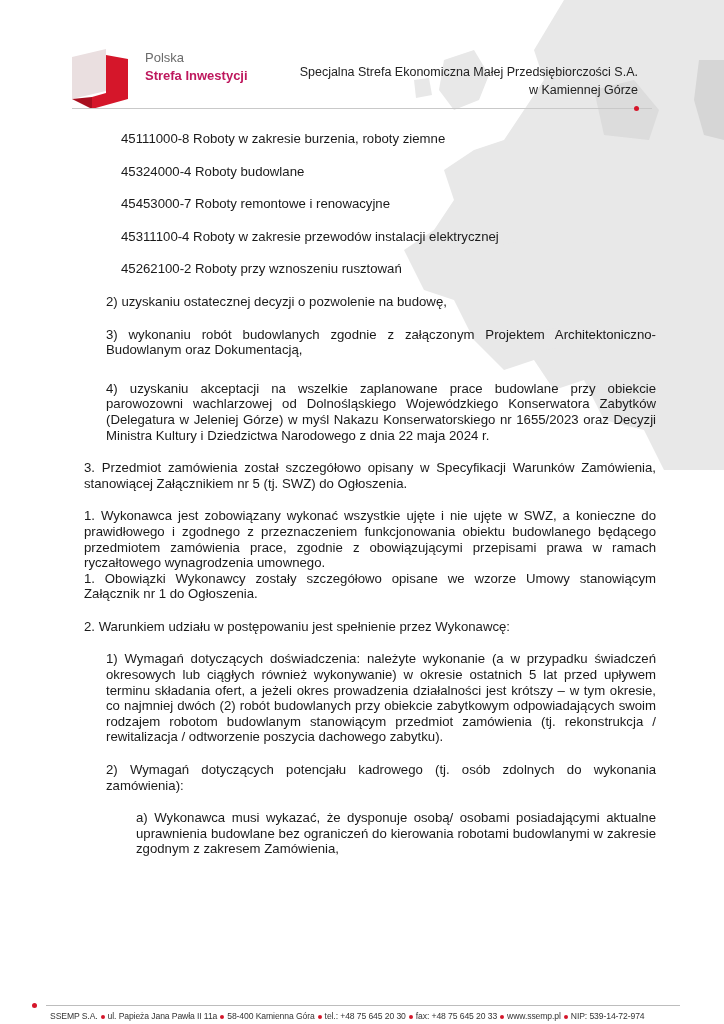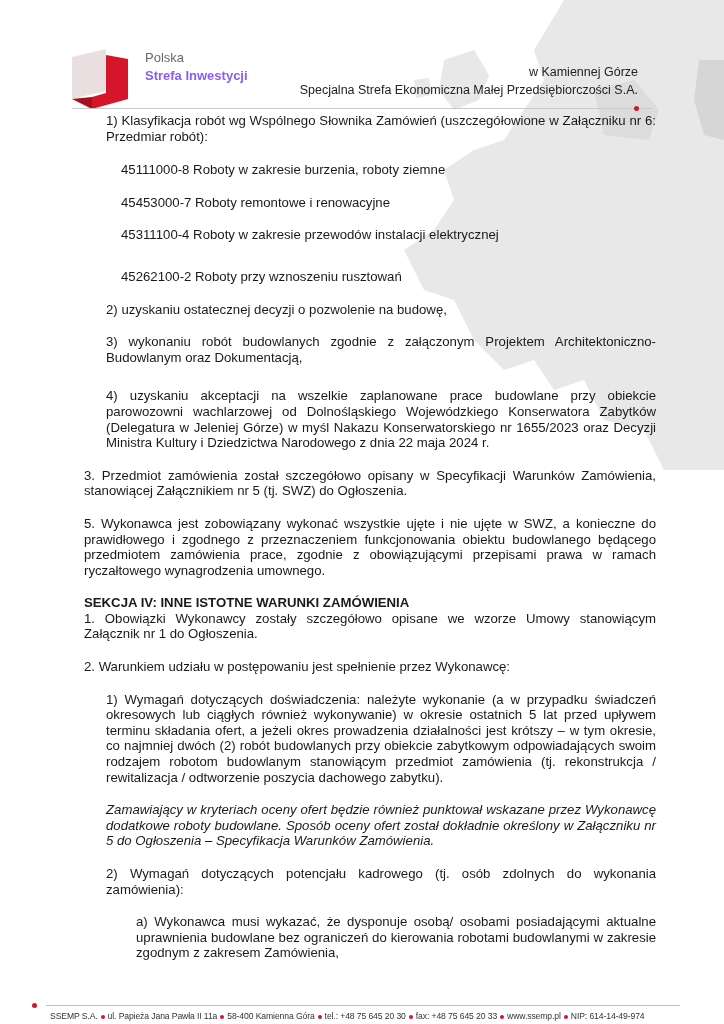--- a/index.html
+++ b/index.html
@@ -5,21 +5,21 @@
   html, body { margin: 0; padding: 0; }
   body {
     width: 724px; height: 1024px; position: relative; overflow: hidden;
     background: #ffffff; color: #1a1a1a;
     font-family: "Liberation Sans", sans-serif;
   }
   .map-bg { position: absolute; top: 0; right: 0; width: 420px; height: 470px; z-index: 0; }
   .logo { position: absolute; left: 70px; top: 47px; width: 62px; height: 62px; z-index: 1; }
   .logo-text { position: absolute; left: 145px; top: 49px; z-index: 1; line-height: 18px; }
   .logo-line1 { font-size: 13px; color: #6b6b6b; }
-  .logo-line2 { font-size: 13px; font-weight: bold; color: #8b5cf6; }
+  .logo-line2 { font-size: 13px; font-weight: bold; color: #be185d; }
   .org { position: absolute; right: 86px; top: 63px; text-align: right; font-size: 12.5px; color: #222; z-index: 1; line-height: 18px; }
   .header-rule { position: absolute; left: 72px; top: 108px; width: 580px; border-top: 1px solid #c9c9c9; z-index: 1; }
   .red-dot-top { position: absolute; left: 634px; top: 106px; width: 5px; height: 5px; border-radius: 50%; background: #d5162a; z-index: 2; }
 
   .content { position: absolute; left: 84px; top: 113px; width: 572px; z-index: 1; font-size: 13.2px; line-height: 15.6px; }
   .content p { margin: 0; text-align: justify; }
   .l1 { padding-left: 22px; }
   .l3 { padding-left: 52px; }
   .cpv { padding-left: 37px; }
   .it { font-style: italic; }
@@ -51,50 +51,48 @@
   <path d="M36 8 L58 12 L58 52 L22 62 L22 50 L36 46 Z" fill="#d5162a"></path>
   <path d="M2 52 L22 50 L22 62 Z" fill="#a80f1f"></path>
 </svg>
 
 <div class="logo-text">
   <div class="logo-line1">Polska</div>
   <div class="logo-line2">Strefa Inwestycji</div>
 </div>
 
 <div class="org">
+  <div>Specjalna Strefa Ekonomiczna Małej Przedsiębiorczości S.A.</div>
   <div>w Kamiennej Górze</div>
-  <div>Specjalna Strefa Ekonomiczna Małej Przedsiębiorczości S.A.</div>
 </div>
 
 <div class="header-rule"></div>
 <div class="red-dot-top"></div>
 
 <div class="content">
-  <p class="l1" style="margin-top:0">1) Klasyfikacja robót wg Wspólnego Słownika Zamówień (uszczegółowione w Załączniku nr 6: Przedmiar robót):</p>
 
   <p class="cpv" style="margin-top:18px">45111000-8 Roboty w zakresie burzenia, roboty ziemne</p>
+  <p class="cpv" style="margin-top:17px">45324000-4 Roboty budowlane</p>
   <p class="cpv" style="margin-top:17px">45453000-7 Roboty remontowe i renowacyjne</p>
   <p class="cpv" style="margin-top:17px">45311100-4 Roboty w zakresie przewodów instalacji elektrycznej</p>
-  <p class="cpv" style="margin-top:26px">45262100-2 Roboty przy wznoszeniu rusztowań</p>
+  <p class="cpv" style="margin-top:17px">45262100-2 Roboty przy wznoszeniu rusztowań</p>
 
   <p class="l1" style="margin-top:17px">2) uzyskaniu ostatecznej decyzji o pozwolenie na budowę,</p>
   <p class="l1" style="margin-top:17px">3) wykonaniu robót budowlanych zgodnie z załączonym Projektem Architektoniczno-Budowlanym oraz Dokumentacją,</p>
   <p class="l1" style="margin-top:23px">4) uzyskaniu akceptacji na wszelkie zaplanowane prace budowlane przy obiekcie parowozowni wachlarzowej od Dolnośląskiego Wojewódzkiego Konserwatora Zabytków (Delegatura w Jeleniej Górze) w myśl Nakazu Konserwatorskiego nr 1655/2023 oraz Decyzji Ministra Kultury i Dziedzictwa Narodowego z dnia 22 maja 2024 r.</p>
 
   <p style="margin-top:17px">3. Przedmiot zamówienia został szczegółowo opisany w Specyfikacji Warunków Zamówienia, stanowiącej Załącznikiem nr 5 (tj. SWZ) do Ogłoszenia.</p>
-  <p style="margin-top:17px">5. Wykonawca jest zobowiązany wykonać wszystkie ujęte i nie ujęte w SWZ, a konieczne do prawidłowego i zgodnego z przeznaczeniem funkcjonowania obiektu budowlanego będącego przedmiotem zamówienia prace, zgodnie z obowiązującymi przepisami prawa w ramach ryczałtowego wynagrodzenia umownego.</p>
+  <p style="margin-top:17px">1. Wykonawca jest zobowiązany wykonać wszystkie ujęte i nie ujęte w SWZ, a konieczne do prawidłowego i zgodnego z przeznaczeniem funkcjonowania obiektu budowlanego będącego przedmiotem zamówienia prace, zgodnie z obowiązującymi przepisami prawa w ramach ryczałtowego wynagrodzenia umownego.</p>
 
-  <p class="sec" style="margin-top:17px">SEKCJA IV: INNE ISTOTNE WARUNKI ZAMÓWIENIA</p>
 
   <p style="">1. Obowiązki Wykonawcy zostały szczegółowo opisane we wzorze Umowy stanowiącym Załącznik nr 1 do Ogłoszenia.</p>
   <p style="margin-top:17px">2. Warunkiem udziału w postępowaniu jest spełnienie przez Wykonawcę:</p>
 
   <p class="l1" style="margin-top:17px">1) Wymagań dotyczących doświadczenia: należyte wykonanie (a w przypadku świadczeń okresowych lub ciągłych również wykonywanie) w okresie ostatnich 5 lat przed upływem terminu składania ofert, a jeżeli okres prowadzenia działalności jest krótszy – w tym okresie, co najmniej dwóch (2) robót budowlanych przy obiekcie zabytkowym odpowiadających swoim rodzajem robotom budowlanym stanowiącym przedmiot zamówienia (tj. rekonstrukcja / rewitalizacja / odtworzenie poszycia dachowego zabytku).</p>
-  <p class="l1 it" style="margin-top:17px">Zamawiający w kryteriach oceny ofert będzie również punktował wskazane przez Wykonawcę dodatkowe roboty budowlane. Sposób oceny ofert został dokładnie określony w Załączniku nr 5 do Ogłoszenia – Specyfikacja Warunków Zamówienia.</p>
   <p class="l1" style="margin-top:17px">2) Wymagań dotyczących potencjału kadrowego (tj. osób zdolnych do wykonania zamówienia):</p>
   <p class="l3" style="margin-top:17px">a) Wykonawca musi wykazać, że dysponuje osobą/ osobami posiadającymi aktualne uprawnienia budowlane bez ograniczeń do kierowania robotami budowlanymi w zakresie zgodnym z zakresem Zamówienia,</p>
 </div>
 
 <div class="footer-dot"></div>
 <div class="footer-rule"></div>
 <div class="footer">
-  <span>SSEMP S.A.</span><span class="fdot"></span><span>ul. Papieża Jana Pawła II 11a</span><span class="fdot"></span><span>58-400 Kamienna Góra</span><span class="fdot"></span><span>tel.: +48 75 645 20 30</span><span class="fdot"></span><span>fax: +48 75 645 20 33</span><span class="fdot"></span><span>www.ssemp.pl</span><span class="fdot"></span><span>NIP: 614-14-49-974</span>
+  <span>SSEMP S.A.</span><span class="fdot"></span><span>ul. Papieża Jana Pawła II 11a</span><span class="fdot"></span><span>58-400 Kamienna Góra</span><span class="fdot"></span><span>tel.: +48 75 645 20 30</span><span class="fdot"></span><span>fax: +48 75 645 20 33</span><span class="fdot"></span><span>www.ssemp.pl</span><span class="fdot"></span><span>NIP: 539-14-72-974</span>
 </div>
 
 </body></html>

